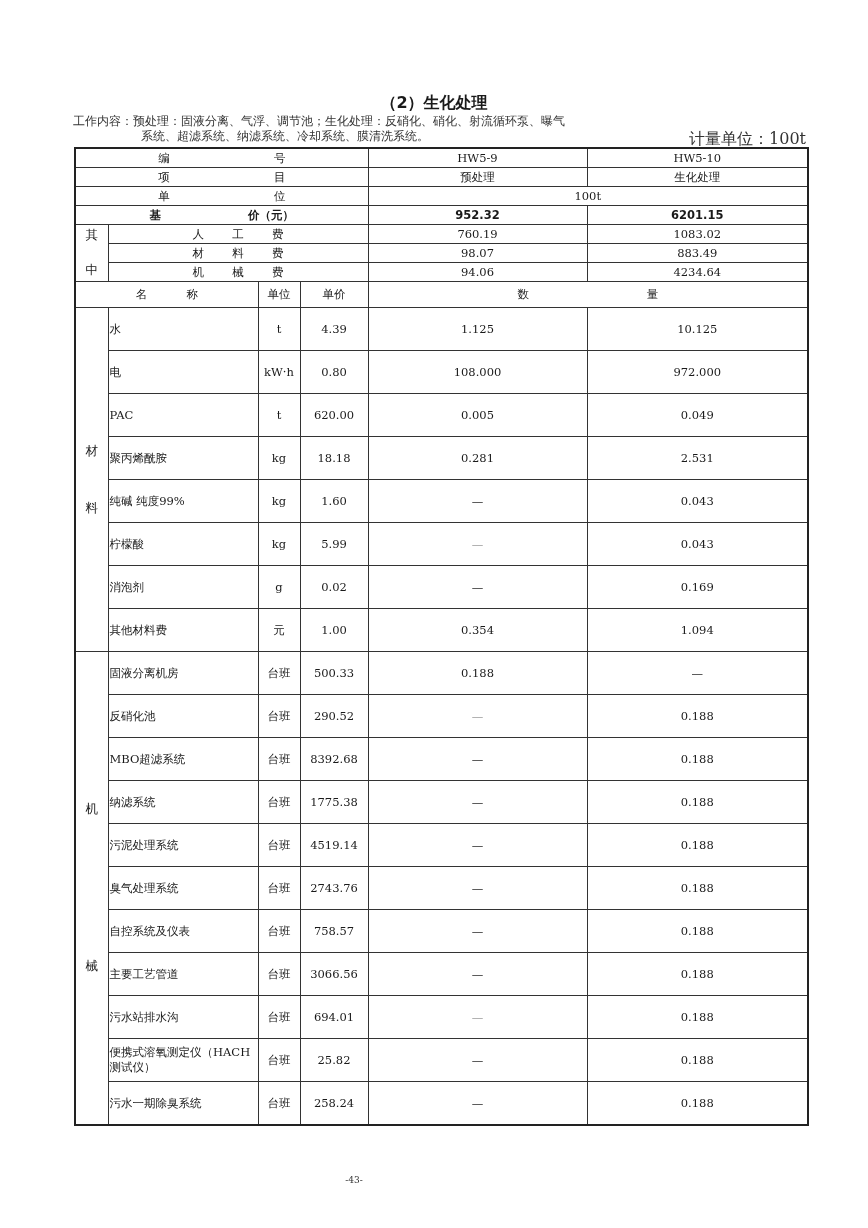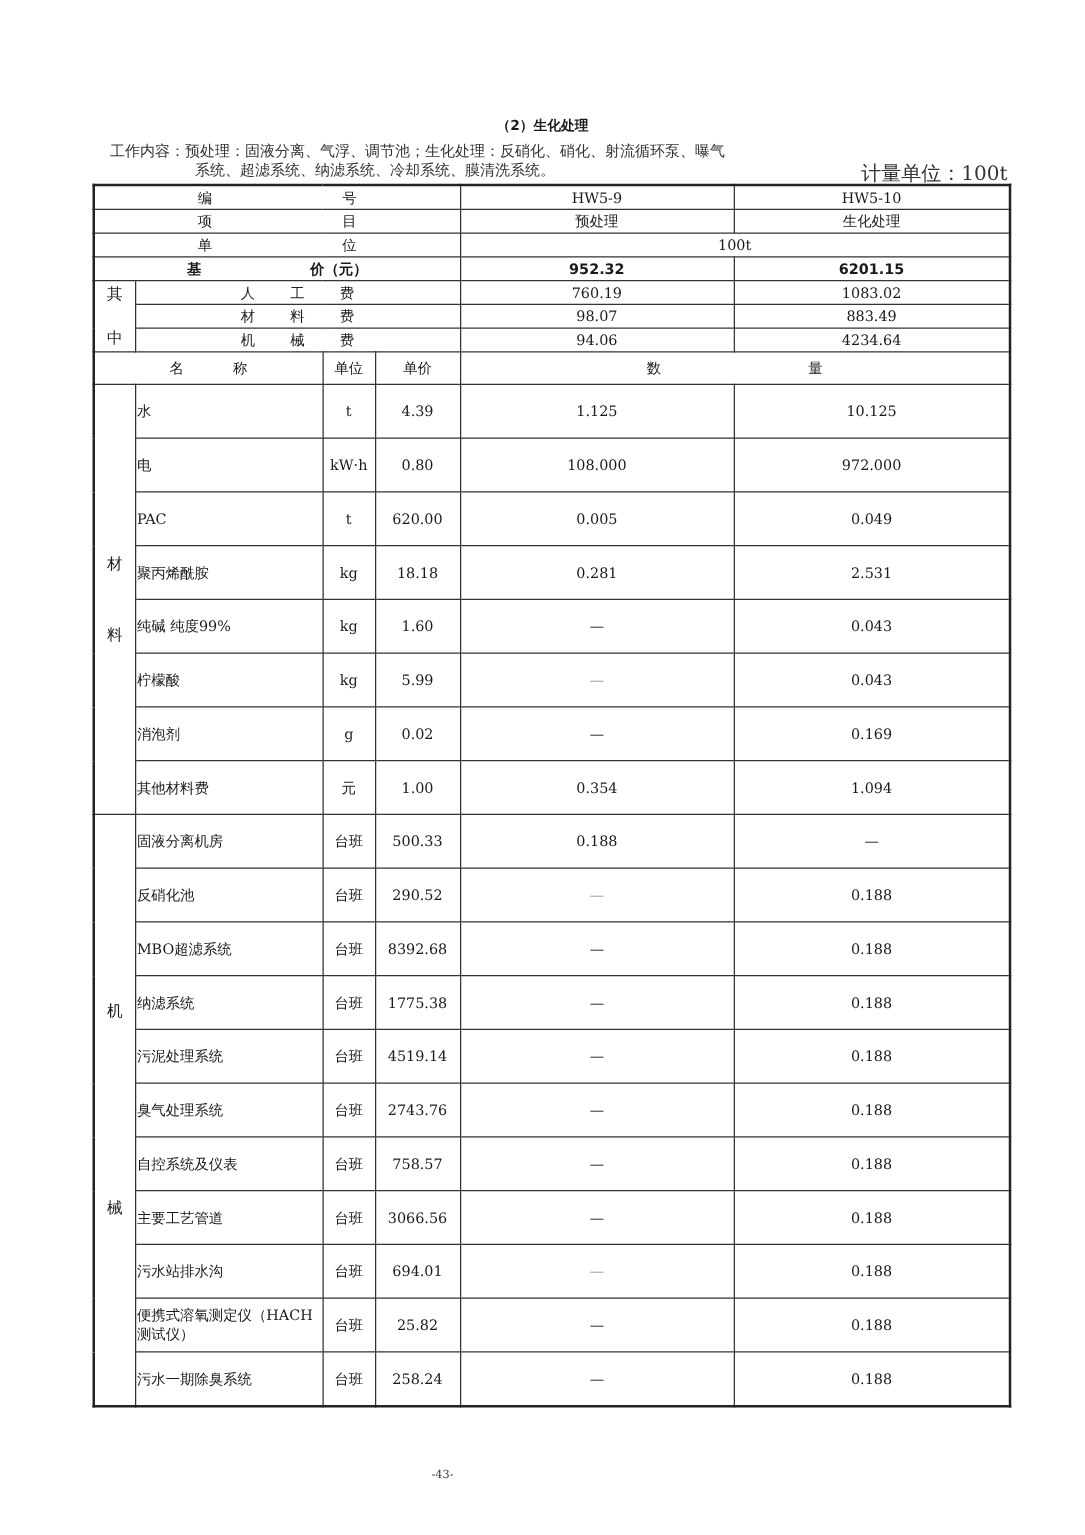--- a/index.html
+++ b/index.html
@@ -3,25 +3,25 @@
 <meta charset="utf-8">
 <style>
   html, body { margin: 0; padding: 0; background: #ffffff; }
   body {
     width: 868px; height: 1228px; position: relative; overflow: hidden;
     font-family: "DejaVu Serif", "Liberation Serif", serif;
     color: #1a1a1a;
   }
   .title {
     position: absolute; left: 0; width: 868px; top: 93px;
-    text-align: center; font-size: 11px; font-weight: bold;
+    text-align: center; font-size: 16px; font-weight: bold;
     font-family: "DejaVu Sans", sans-serif;
   }
   .work {
-    position: absolute; left: 88px; top: 114px; width: 740px;
+    position: absolute; left: 73px; top: 114px; width: 740px;
     font-size: 12px; line-height: 15px; color: #333;
   }
   .work .l2 { padding-left: 68px; }
   .unit-note {
     position: absolute; right: 62px; top: 129px;
     font-size: 16px; color: #333;
   }
   table.main {
     position: absolute; left: 74px; top: 147px;
     width: 733px; border-collapse: collapse; table-layout: fixed;

